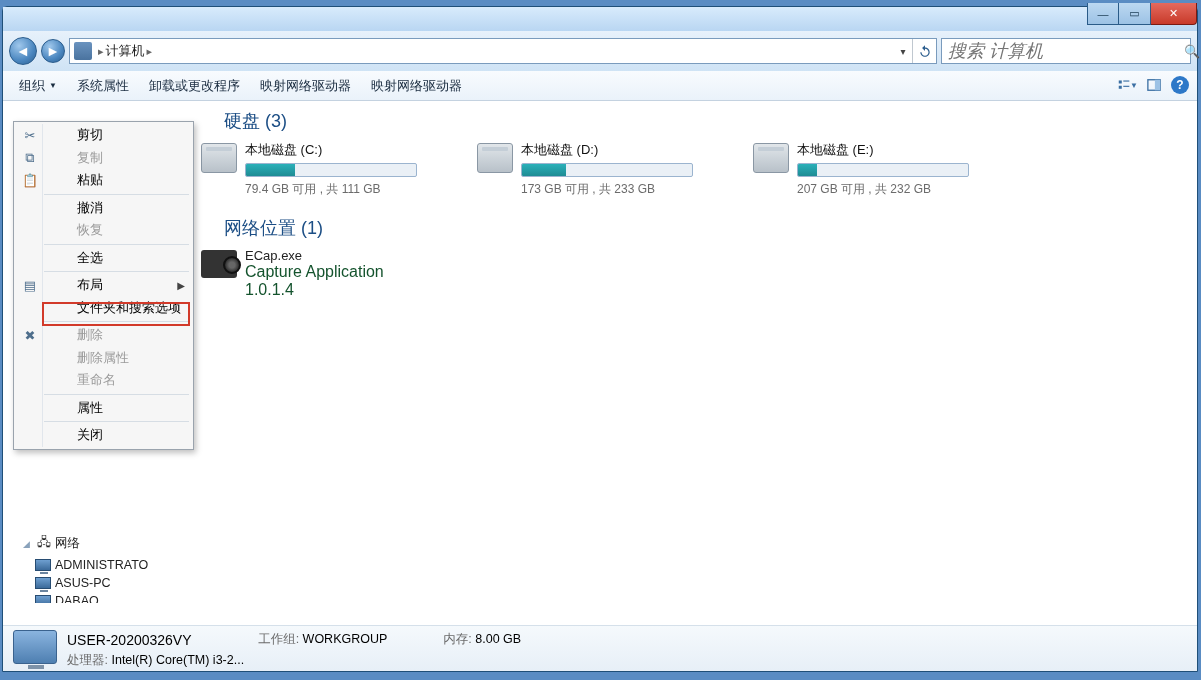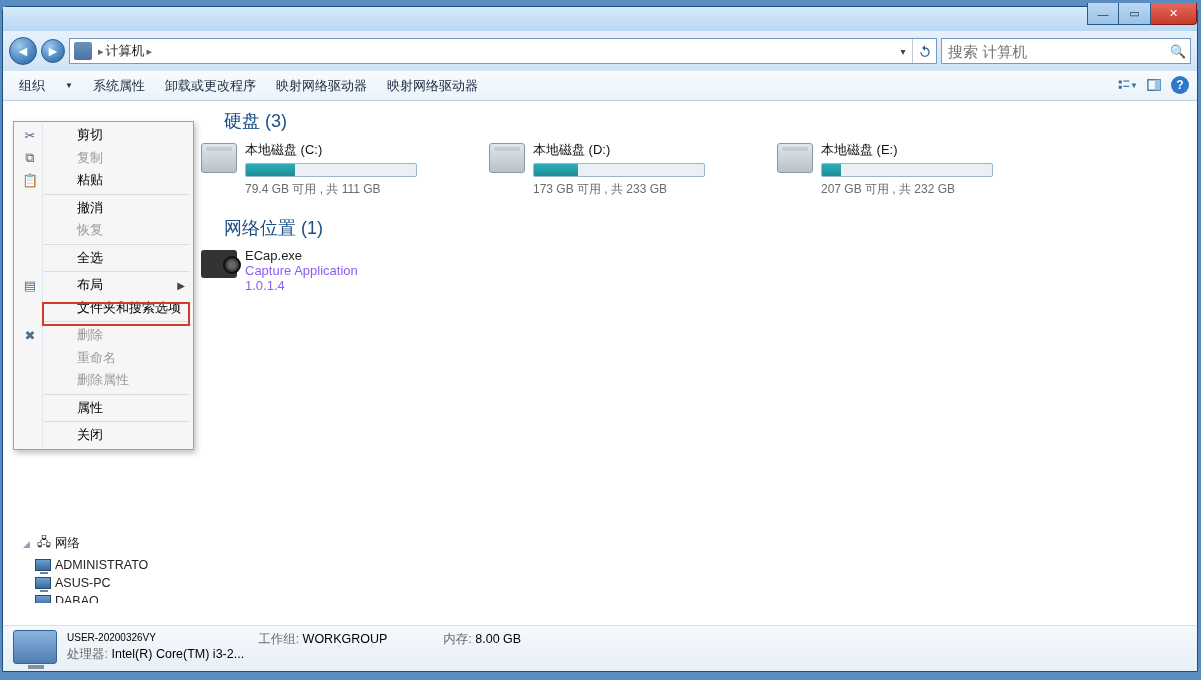--- a/index.html
+++ b/index.html
@@ -40,37 +40,37 @@
     color:#fff; font-size:14px;
   }
   .addr-wrap { flex:1; display:flex; align-items:center; background:#fff; border:1px solid #7a9bbd; height:26px; }
   .addr-icon { width:18px; height:18px; margin:0 4px;
     background:linear-gradient(#6a93bf,#4a739f); border-radius:2px; }
   .addr-sep { color:#666; font-size:11px; padding:0 2px; }
   .addr-text { font-size:13px; color:#222; }
   .addr-drop { width:18px; text-align:center; color:#444; font-size:10px; }
   .addr-refresh { width:24px; height:24px; border-left:1px solid #c0c8d0; display:flex; align-items:center; justify-content:center; }
   .search-wrap { width:250px; display:flex; align-items:center; background:#fff; border:1px solid #7a9bbd; height:26px; padding:0 4px; }
-  .search-input { flex:1; border:none; outline:none; font-size:15px; color:#7f1d1d; }
+  .search-input { flex:1; border:none; outline:none; font-size:18px; color:#7f1d1d; font-style:italic; }
   .search-icon { width:16px; color:#3b5b7d; font-size:13px; }
 
   .menubar {
     height:22px; background:linear-gradient(#f3f7fb,#e6eef6);
     display:flex; align-items:center; padding:0 6px; font-size:13px; color:#222;
     border-bottom:1px solid #c4d2e0;
   }
   .menubar .m-item { padding:2px 8px; }
 
   .toolbar {
     height:30px; background:linear-gradient(#f8fbfe,#eaf2fa);
     display:flex; align-items:center; padding:0 6px; font-size:13px; color:#1a2c40;
     border-bottom:1px solid #c4d2e0; position:relative;
   }
   .toolbar .t-item { padding:4px 10px; }
-  .toolbar .t-item.org { display:flex; align-items:center; gap:20px; }
+  .toolbar .t-item.org { display:flex; align-items:center; gap:4px; }
   .toolbar .t-arrow { font-size:8px; }
   .toolbar-right { position:absolute; right:6px; top:3px; display:flex; gap:4px; align-items:center; }
   .toolbar-right .ico { width:22px; height:22px; display:flex; align-items:center; justify-content:center; border:1px solid transparent; }
   .help-ico { width:18px; height:18px; border-radius:50%; background:#2d78c8; color:#fff; font-size:12px; font-weight:bold; display:flex; align-items:center; justify-content:center; }
 
   .body-area { position:relative; height:calc(100% - 24px - 40px - 22px - 30px - 46px); }
 
   .tree {
     position:absolute; left:6px; top:430px; bottom:0; width:170px;
     font-size:12.5px; color:#222; overflow:hidden;
@@ -81,50 +81,50 @@
   .pc-glyph { width:16px; height:12px;
     background:linear-gradient(#6e9fd0,#3b6a9a); border:1px solid #274c72; position:relative;
   }
   .pc-glyph::after { content:""; position:absolute; left:4px; top:12px; width:8px; height:2px; background:#6b85a0; }
 
   .content {
     position:absolute; left:198px; right:4px; top:4px; bottom:4px;
     font-size:13px; color:#222;
   }
   .section-hd { color:#1c4e85; font-size:18px; padding:4px 0; }
-  .drives { display:flex; gap:36px; margin:4px 0 14px 0; }
+  .drives { display:flex; gap:24px; margin:4px 0 14px 0; }
   .drive { width:252px; }
   .drive-top { display:flex; gap:8px; }
   .drive-icon { width:36px; height:30px; background:
      linear-gradient(#e1e6ea,#b8c1c9); border:1px solid #8a97a4; border-radius:3px; position:relative; margin-top:2px;}
   .drive-icon::before { content:""; position:absolute; left:4px; top:3px; width:26px; height:4px; background:#c4ced7; border-radius:1px;}
   .drive-text .name { font-size:13px; color:#111; }
   .drive-bar { margin-top:4px; width:172px; height:14px; border:1px solid #9bb4cf; background:#eaf0f6; border-radius:2px; overflow:hidden;}
   .drive-bar .fill { height:100%; background:linear-gradient(#2ab0b9,#1e8c94); }
   .drive-sub { margin-top:4px; font-size:12px; color:#6b6b6b; }
 
   .netloc { display:flex; gap:8px; margin-top:4px; }
   .cam-icon { width:36px; height:28px; background:#333; border-radius:3px; position:relative; margin-top:2px;}
   .cam-icon::before { content:""; position:absolute; right:-4px; top:6px; width:14px; height:14px; border-radius:50%; background:radial-gradient(circle,#666 30%,#222 80%); border:2px solid #111;}
   .net-name { font-size:13px; }
-  .net-sub { font-size:13px; color:#8b5cf6; }
+  .net-sub { font-size:16px; color:#14532d; }
 
   
   .details {
     position:absolute; left:0; right:0; bottom:0; height:46px;
     border-top:1px solid #d5e0ea; background:linear-gradient(#f5f9fc,#e7eff7);
     display:flex; align-items:flex-start; padding:4px 10px; gap:10px; font-size:12.5px;
   }
   .details .pc-big { width:44px; height:34px;
     background:linear-gradient(#8ab4df,#4e7fb1); border:1px solid #3a628e; border-radius:3px; position:relative;
   }
   .details .pc-big::after { content:""; position:absolute; left:14px; top:34px; width:16px; height:4px; background:#7d92a8;}
   .details .col { line-height:1.5; }
   .details .lbl { color:#6b6b6b; }
-  .details .name { font-size:10px; }
+  .details .name { font-size:14px; }
 
   
   .org-menu {
     position:absolute; left:13px; top:121px; width:181px;
     background:#f6f6f6; border:1px solid #9aa3ad; box-shadow:2px 3px 6px rgba(0,0,0,.25);
     font-size:13px; padding:2px 2px; z-index:50;
   }
   .org-menu .row { display:flex; align-items:center; height:22.5px; padding:0 6px 0 3px; position:relative; }
   .org-menu .ic { width:22px; display:flex; justify-content:center; color:#4e6e8c; font-size:13px; }
   .org-menu .lbl { flex:1; padding-left:4px;margin-left:32px; }
@@ -357,25 +357,25 @@
     <span class="ic"></span>
       <span class="lbl">文件夹和搜索选项</span>
   </div>
   <hr class="sep">
   <div class="row disabled">
     <span class="ic">✖</span>
     <span class="lbl">删除</span>
   </div>
   <div class="row disabled">
     <span class="ic"></span>
+      <span class="lbl">删除属性</span>
+  </div>
+  <div class="row disabled">
+    <span class="ic"></span>
       <span class="lbl">重命名</span>
-  </div>
-  <div class="row disabled">
-    <span class="ic"></span>
-      <span class="lbl">删除属性</span>
   </div>
   <hr class="sep">
   <div class="row">
     <span class="ic"></span>
       <span class="lbl">属性</span>
   </div>
   <hr class="sep">
   <div class="row">
     <span class="ic"></span>
       <span class="lbl">关闭</span>

